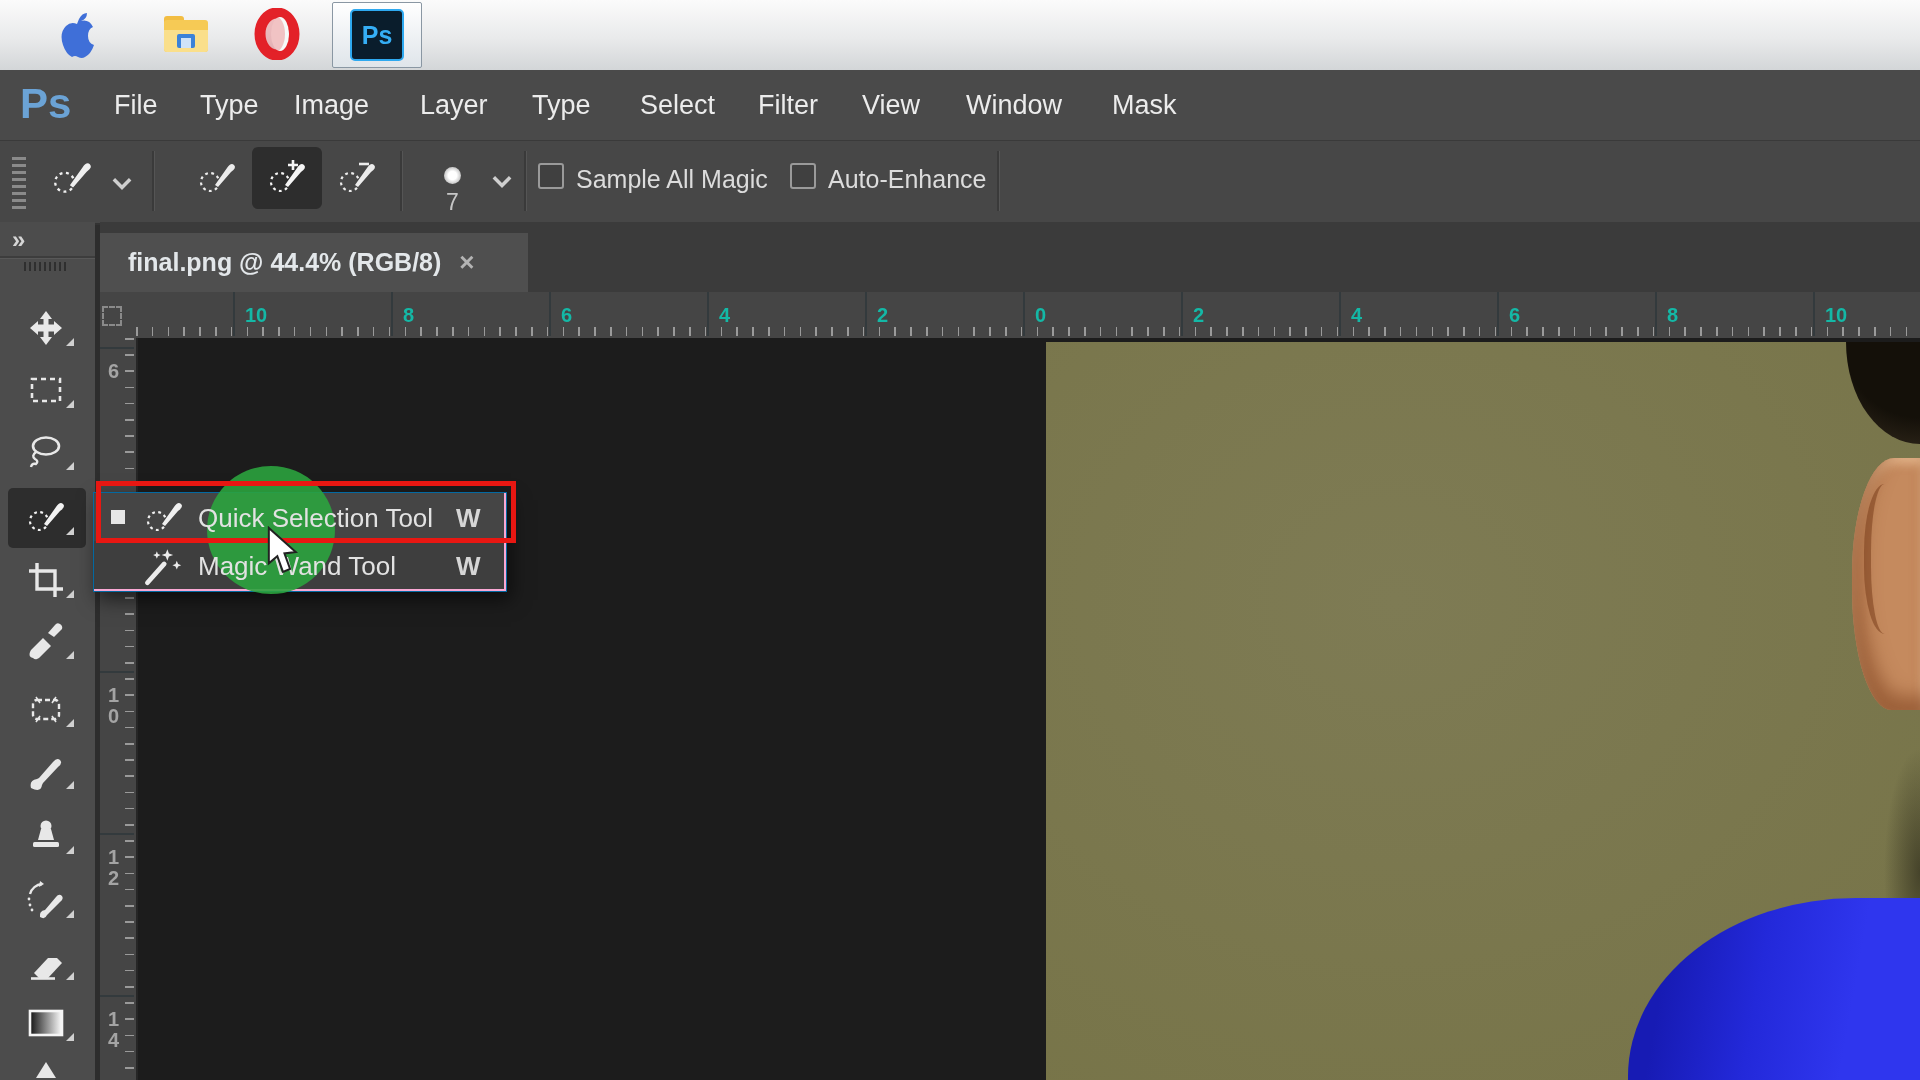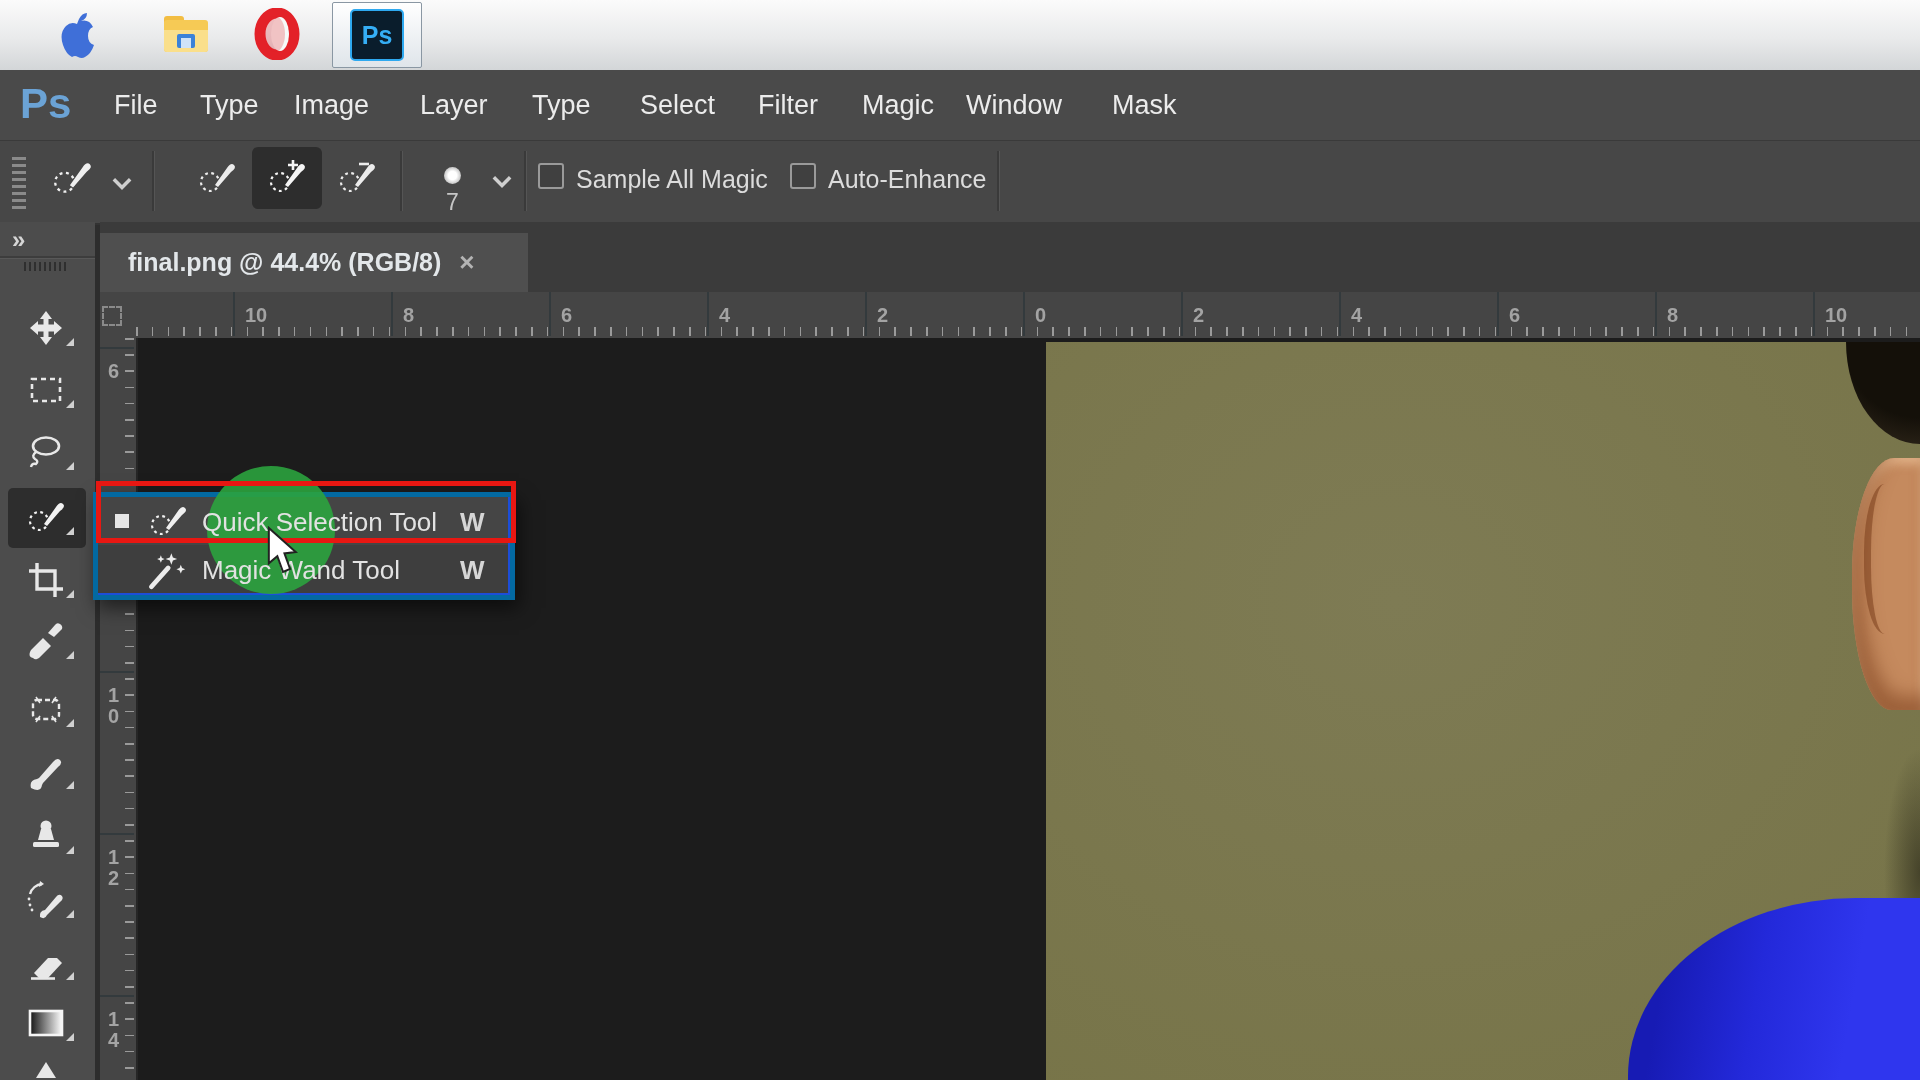--- a/index.html
+++ b/index.html
@@ -59,21 +59,21 @@
   #doc-tab{position:absolute;left:0;top:11px;width:428px;height:59px;background:#4f4f4f;
     display:flex;align-items:center;}
   #doc-tab-title{margin-left:28px;font-size:25px;font-weight:bold;color:#e3e7ea;}
   #doc-tab-close{margin-left:18px;font-size:26px;color:#b4b4b4;font-weight:bold;}
 
   
   #hruler{left:100px;top:292px;width:1820px;height:46px;background:#454545;border-bottom:2px solid #262626;}
   #hruler .ticks{position:absolute;left:36px;right:0;bottom:2px;height:9px;
     background:repeating-linear-gradient(90deg,#9a9a9a 0 1.5px,transparent 1.5px 15.8px);}
   .hmajor{position:absolute;top:0;width:2px;height:44px;background:#333a3d;}
-  .hlabel{position:absolute;top:12px;font-size:20px;font-weight:bold;color:#a3a3a3;}
+  .hlabel{position:absolute;top:12px;font-size:20px;font-weight:bold;color:#14b8a6;}
   #ruler-corner{position:absolute;left:2px;top:14px;width:16px;height:16px;border:2px dashed #8a8a8a;}
   #vruler{left:100px;top:338px;width:36px;height:742px;background:#454545;border-right:2px solid #262626;}
   #vruler .ticks{position:absolute;top:0;bottom:0;right:2px;width:9px;
     background:repeating-linear-gradient(#9a9a9a 0 1.5px,transparent 1.5px 16.2px);}
   .vmajor{position:absolute;left:0;width:34px;height:2px;background:#333a3d;}
   .vlabel{position:absolute;left:8px;font-size:20px;font-weight:bold;color:#a4a4a4;line-height:21px;width:20px;}
 
   
   #canvas{left:138px;top:338px;width:1782px;height:742px;background:#1c1c1c;}
   #photo{position:absolute;left:908px;top:4px;width:874px;height:738px;overflow:hidden;
@@ -86,21 +86,21 @@
     box-shadow:inset 10px -14px 18px rgba(122,62,28,.55), inset 2px 6px 10px rgba(255,220,180,.5);}
   #ear:before{content:"";position:absolute;left:12px;top:26px;width:34px;height:150px;
     border-left:7px solid rgba(115,55,22,.5);border-radius:50% / 45%;}
   #wall-shadow{position:absolute;right:0;top:380px;width:60px;height:300px;
     background:radial-gradient(80% 55% at 100% 50%, rgba(28,26,16,.55), rgba(28,26,16,0) 75%);}
   #shirt{position:absolute;right:0;bottom:0;width:292px;height:182px;
     background:linear-gradient(100deg,#171bb4 15%,#2329da 45%,#2f36ee 75%);
     border-radius:78% 0 0 0 / 98% 0 0 0;}
 
   
-  #flyout{left:93px;top:492px;width:412px;height:98px;background:#1d4ed8;border:5px solid #0369a1;
+  #flyout{left:93px;top:492px;width:412px;height:98px;background:#f9a8d4;border:1px solid #0369a1;
     box-shadow:4px 8px 18px rgba(0,0,0,.55);}
   .fly-row{position:absolute;left:0;width:410px;height:48px;}
   .fly-row.r0{top:0;background:#454545;}
   .fly-row.r1{top:48px;background:#3e3e3e;}
   .fly-row > *{position:relative;z-index:35;}
   .fly-indicator{position:absolute;left:17px;top:17px;width:14px;height:14px;background:#e6e6e6;}
   .fly-icon{position:absolute;left:44px;top:4px;}
   .fly-label{position:absolute;left:104px;top:10px;font-size:26px;color:#e2e2e2;}
   .fly-key{position:absolute;left:362px;top:10px;font-size:26px;font-weight:bold;color:#d6d6d6;}
   #click-circle{left:207px;top:466px;width:128px;height:128px;border-radius:50%;
@@ -143,21 +143,21 @@
 <div id="menubar" class="abs">
   <span id="ps-logo">Ps</span>
 
 <span class="menu-item" style="left: 114px;">File</span>
     <span class="menu-item" style="left: 200px;">Type</span>
     <span class="menu-item" style="left: 294px;">Image</span>
     <span class="menu-item" style="left: 420px;">Layer</span>
     <span class="menu-item" style="left: 532px;">Type</span>
     <span class="menu-item" style="left: 640px;">Select</span>
     <span class="menu-item" style="left: 758px;">Filter</span>
-    <span class="menu-item" style="left: 862px;">Magic</span>
+    <span class="menu-item" style="left: 862px;">View</span>
     <span class="menu-item" style="left: 966px;">Window</span>
     <span class="menu-item" style="left: 1112px;">Mask</span>
   </div>
 
 <div id="optionsbar" class="abs">
   <div id="opt-grip"></div>
 
   <div class="modebox" style="left:40px;width:64px;">
     <svg width="46" height="42" viewBox="0 0 40 40">
       <circle cx="13" cy="24" r="9" fill="none" stroke="#f0f0f0" stroke-width="2.2" stroke-dasharray="2.8 3.4"></circle>

